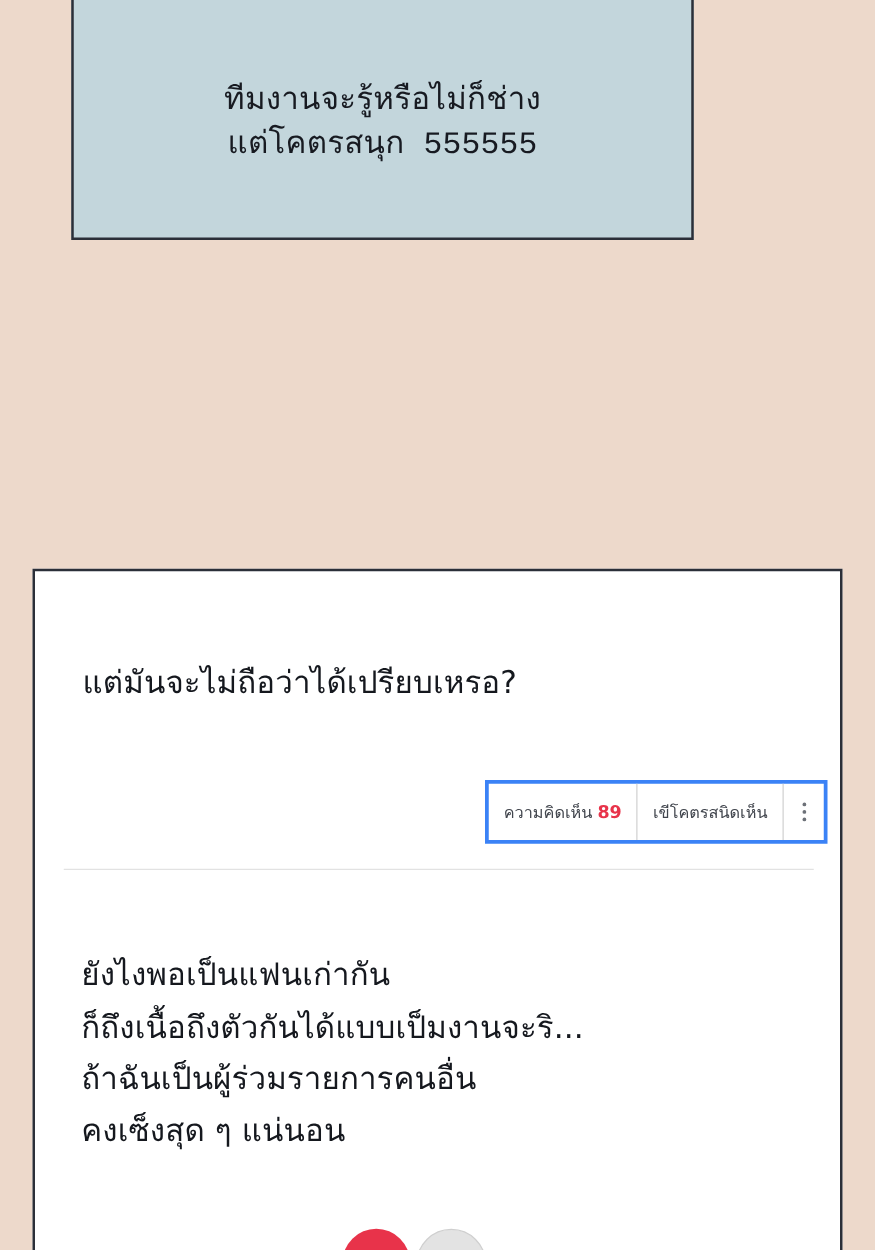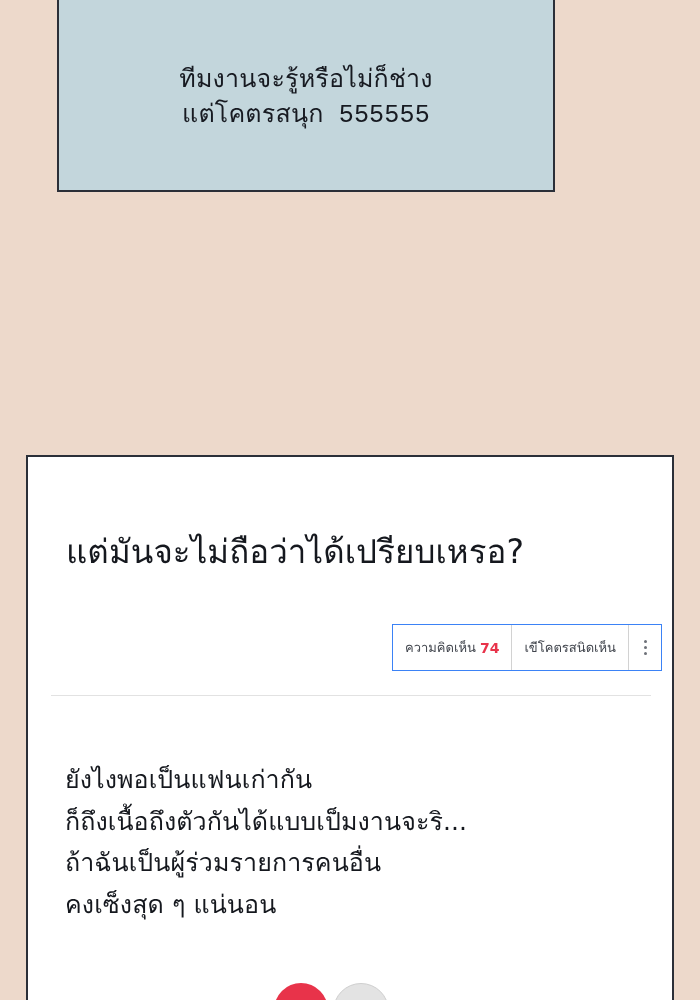--- a/index.html
+++ b/index.html
@@ -49,33 +49,33 @@
     height: 560px;
     background: #ffffff;
     border: 2px solid #2b2f38;
     box-sizing: border-box;
     overflow: hidden;
   }
   .post-title {
     position: absolute;
     left: 38px;
     top: 68px;
-    font-size: 33px;
+    font-size: 25px;
     color: #15181e;
     letter-spacing: 0.1px;
   }
 
   
   .action-bar {
     position: absolute;
     right: 10px;
     top: 167px;
     display: flex;
     align-items: stretch;
-    border: 1px solid #3b82f6;
+    border: 3px solid #3b82f6;
     background: #fff;
     height: 45px;
   }
   .action-btn {
     display: flex;
     align-items: center;
     padding: 0 12px;
     font-size: 13px;
     color: #41454d;
     border-right: 1px solid #d2d2d2;
@@ -156,21 +156,21 @@
 แต่โคตรสนุก 555555</div>
 </div>
 
 <div class="post-card">
 
   <div class="post-title">แต่มันจะไม่ถือว่าได้เปรียบเหรอ?</div>
 
   <div class="action-bar">
     <div class="action-btn">
       <span>ความคิดเห็น</span>
-      <span class="comment-count">74</span>
+      <span class="comment-count">89</span>
     </div>
     <div class="action-btn">
       <span>เขีโคตรสนิดเห็น</span>
     </div>
     <div class="action-btn kebab">
       <span></span>
       <span></span>
       <span></span>
     </div>
   </div>

